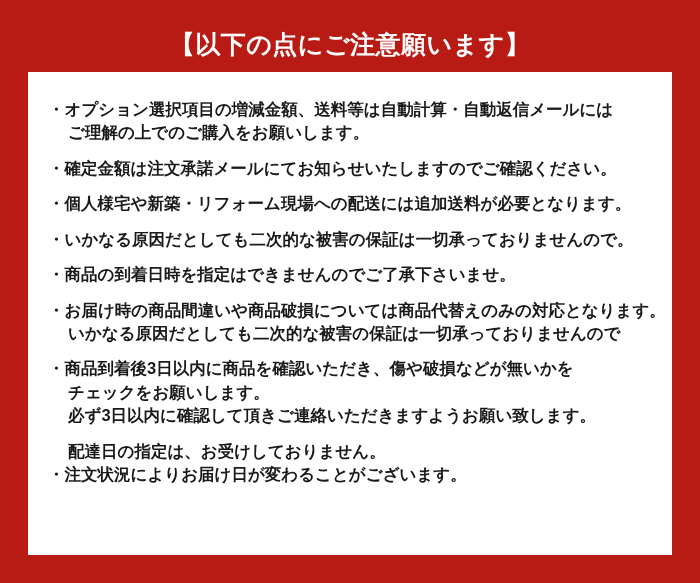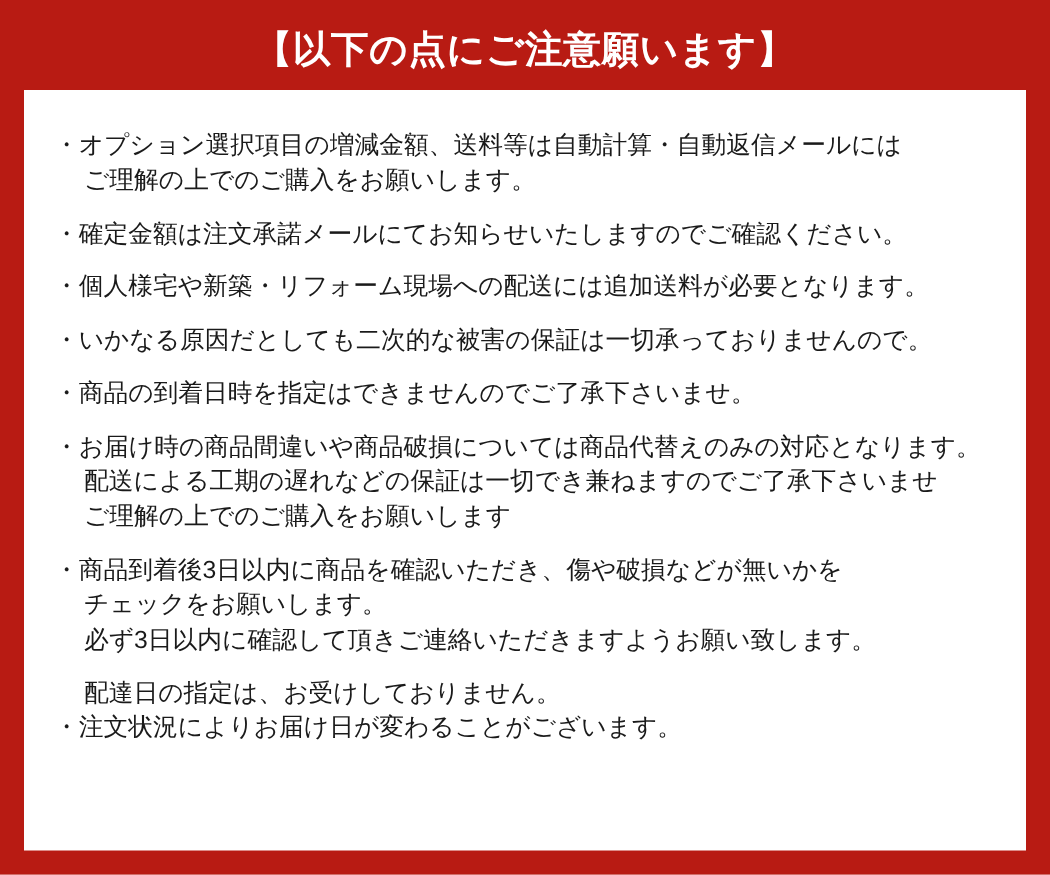--- a/index.html
+++ b/index.html
@@ -11,21 +11,21 @@
     width: 700px;
     height: 583px;
     background: #b81b13;
     font-family: "Liberation Sans", sans-serif;
     overflow: hidden;
   }
   #notice-panel {
     width: 700px;
     height: 583px;
     background: #b81b13;
-    padding: 4px;
+    padding: 16px;
     display: flex;
     flex-direction: column;
   }
   #notice-header {
     height: 56px;
     min-height: 56px;
     display: flex;
     align-items: center;
     justify-content: center;
     color: #ffffff;
@@ -35,20 +35,21 @@
   }
   #notice-body {
     flex: 1;
     margin: 0 12px 12px 12px;
     background: #ffffff;
     padding: 26px 20px 10px 20px;
     overflow: hidden;
   }
   .notice-item {
     margin-bottom: 12px;
+    font-weight: bold;
   }
   .notice-line {
     display: block;
     font-size: 16.5px;
     line-height: 1.42;
     color: #1a1a1a;
     white-space: nowrap;
   }
   .notice-line.first {
     text-indent: 0;
@@ -84,22 +85,21 @@
     <div class="notice-item">
       <span class="notice-line first">・いかなる原因だとしても二次的な被害の保証は一切承っておりませんので。</span>
     </div>
 
     <div class="notice-item">
       <span class="notice-line first">・商品の到着日時を指定はできませんのでご了承下さいませ。</span>
     </div>
 
     <div class="notice-item">
       <span class="notice-line first">・お届け時の商品間違いや商品破損については商品代替えのみの対応となります。</span>
-      <span class="notice-line cont">配送による工期の遅れなどの保証は一切でき兼ねますのでご了承下さいませ</span>
-      <span class="notice-line cont">ご理解の上でのご購入をお願いします</span>
+      <span class="notice-line cont">いかなる原因だとしても二次的な被害の保証は一切承っておりませんので</span>
     </div>
 
     <div class="notice-item">
       <span class="notice-line first">・商品到着後3日以内に商品を確認いただき、傷や破損などが無いかを</span>
       <span class="notice-line cont">チェックをお願いします。</span>
       <span class="notice-line cont">必ず3日以内に確認して頂きご連絡いただきますようお願い致します。</span>
     </div>
 
     <div class="notice-item">
       <span class="notice-line cont">配達日の指定は、お受けしておりません。</span>

